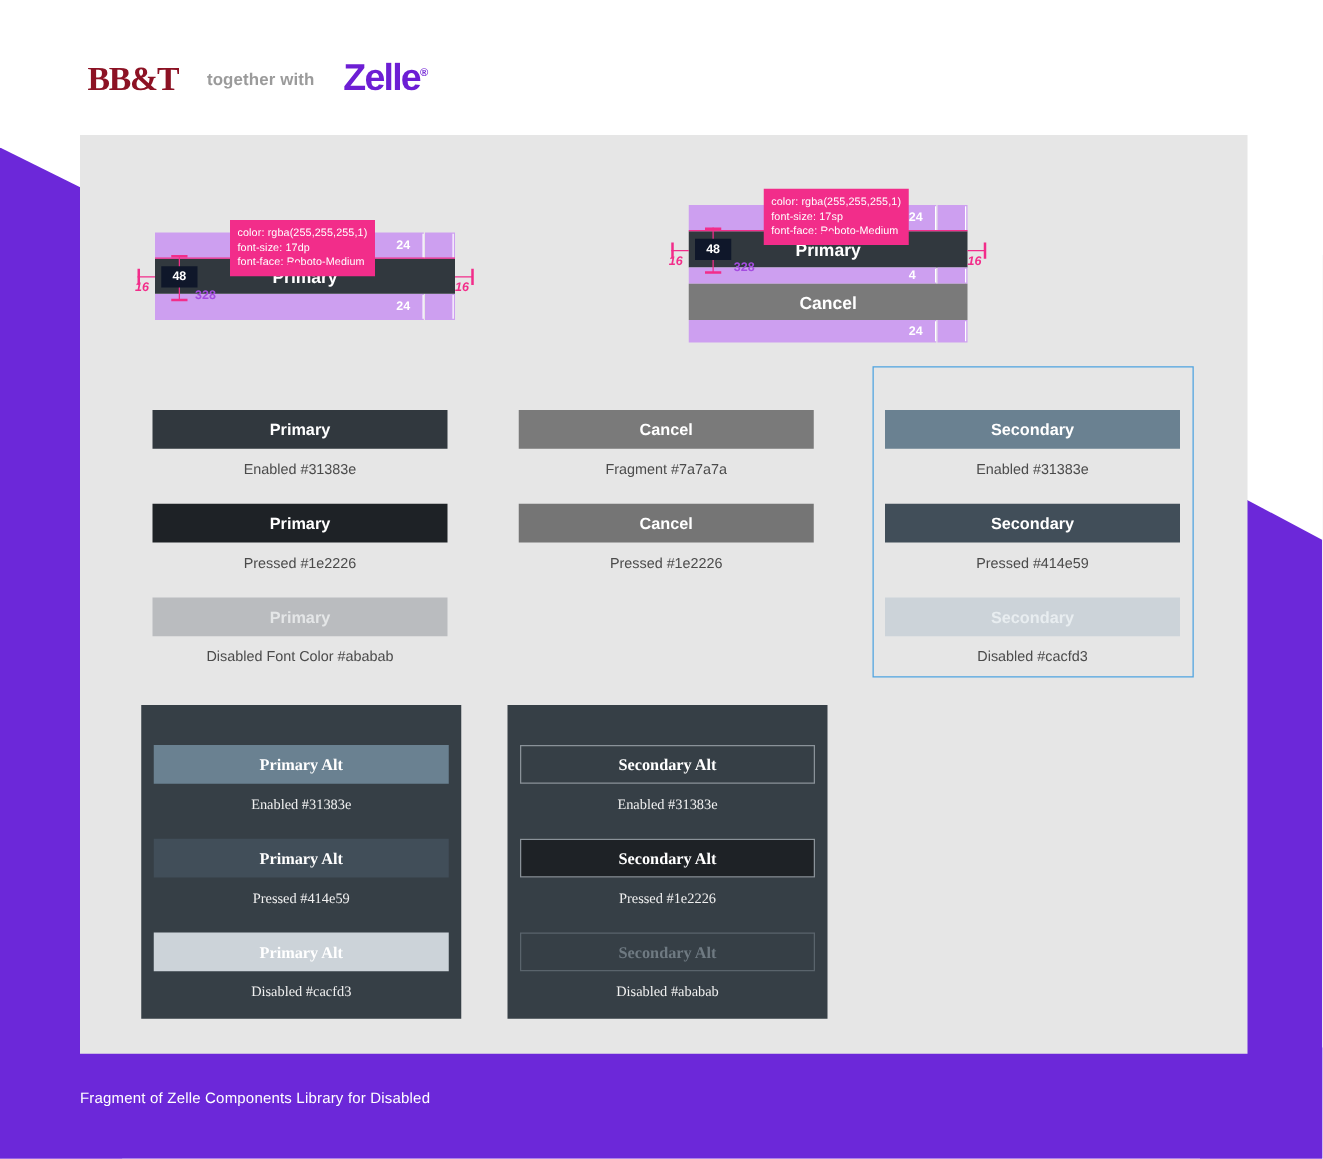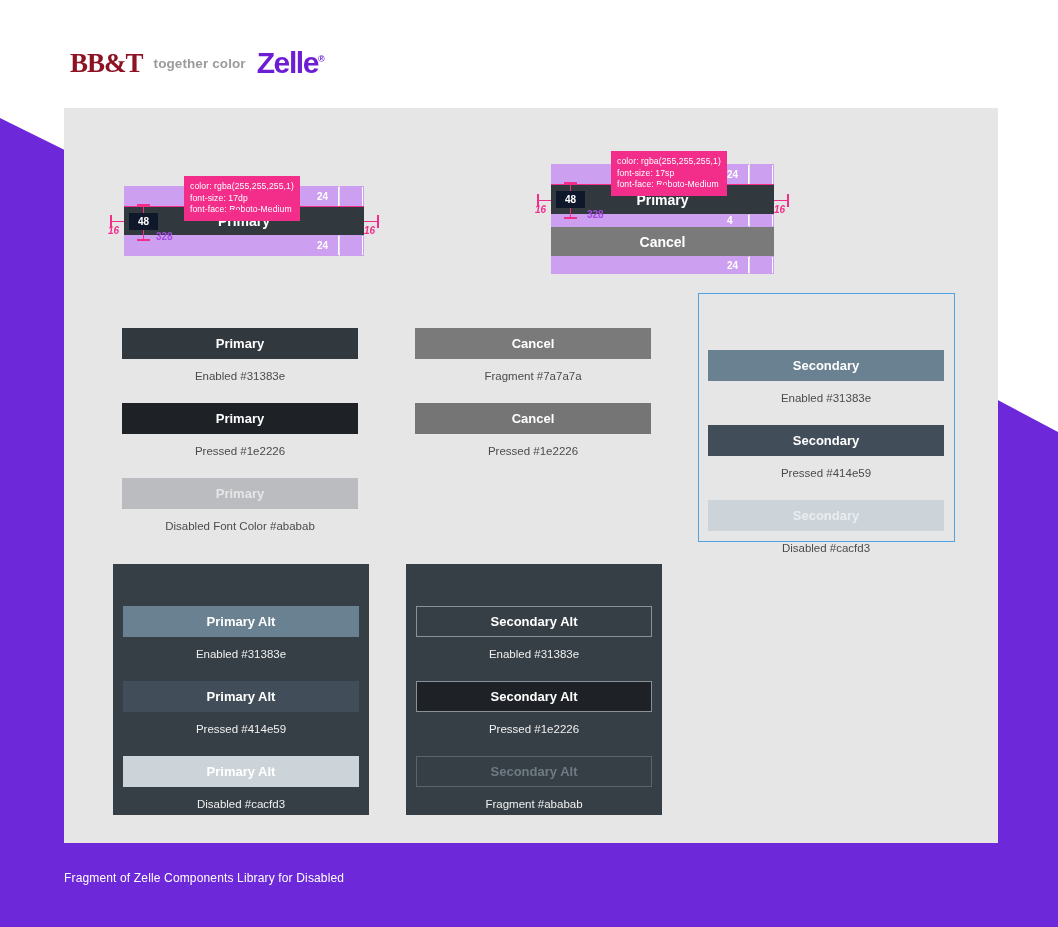--- a/index.html
+++ b/index.html
@@ -15,21 +15,21 @@
   
   .purple-shape { position:absolute; background:#6c28d9; }
   #purple-left  { left:0; top:118px; width:98px; height:809px;
                   clip-path: polygon(0% 0%, 100% 6.0%, 100% 100%, 0% 100%); }
   #purple-right { left:960px; top:380px; width:98px; height:547px;
                   clip-path: polygon(0% 0%, 100% 9.5%, 100% 100%, 0% 100%); }
   #purple-footer{ left:0; top:838px; width:1058px; height:89px; }
 
   
   #header { position:absolute; left:70px; top:44px; height:38px;
-            display:flex; align-items:center; gap:11px; }
+            display:flex; align-items:center; gap:23px; }
   #bbt-logo { font-family:"Liberation Serif", serif; font-weight:bold;
               font-size:27px; letter-spacing:-1px; color:#8c1224; line-height:1; }
   #header-tagline { font-size:13.5px; color:#9b9b9b; font-weight:600; letter-spacing:0.1px; }
   #zelle-logo { font-size:30px; font-weight:bold; color:#6d1ed4;
                 letter-spacing:-1.4px; line-height:1; position:relative; }
   #zelle-tm { font-size:9px; vertical-align:super; letter-spacing:0; }
 
   
   #panel { position:absolute; left:64px; top:108px; width:934px; height:735px;
            background:#e6e6e6; }
@@ -69,44 +69,44 @@
   .caption { font-size:11.5px; color:#4b4b4b; text-align:center;
              width:236px; margin-top:11px; }
   .caption.on-dark { color:#f0f0f0; }
   .group { display:flex; flex-direction:column; align-items:center; }
   .group + .group { margin-top:21px; }
 
   #col-primary   { position:absolute; left:122px; top:328px; }
   #col-cancel    { position:absolute; left:415px; top:328px; }
   #sel-box       { position:absolute; left:698px; top:293px; width:257px;
                    height:249px; border:1.6px solid #4ea3e0; }
-  #col-secondary { position:absolute; left:708px; top:328px;margin-top:22px; }
+  #col-secondary { position:absolute; left:708px; top:328px; }
 
   #panel-primary-alt   { position:absolute; left:113px; top:564px;
                          width:256px; height:251px; background:#363f46; }
   #panel-secondary-alt { position:absolute; left:406px; top:564px;
                          width:256px; height:251px; background:#363f46; }
-  .alt-inner { position:absolute; left:10px; top:42px; }
+  .alt-inner { position:absolute; left:10px; top:32px;font-family:Liberation Serif, serif; }
 
   
   #footer-caption { position:absolute; left:64px; top:871px;
                     font-size:12px; color:#ffffff; letter-spacing:0.15px; }
 </style>
 </head>
 <body>
 
 <div id="root">
 
   <div class="purple-shape" id="purple-left"></div>
   <div class="purple-shape" id="purple-right"></div>
   <div class="purple-shape" id="purple-footer"></div>
 
   <div id="header">
     <span id="bbt-logo">BB&amp;T</span>
-    <span id="header-tagline">together color</span>
+    <span id="header-tagline">together with</span>
     <span id="zelle-logo"><span>Zelle</span><span id="zelle-tm">®</span></span>
   </div>
 
   <div id="panel"></div>
 
   <div class="spec-block" id="spec-left" style="left:124px; top:186px; width:250px; height:72px;">
     <div class="spacer-band" style="left:0; top:0; width:215px; height:21px;"></div>
     <div class="spacer-band" style="left:216px; top:0; width:24px; height:21px;"></div>
     <div class="spacer-band" style="left:0; top:49px; width:215px; height:21px;"></div>
     <div class="spacer-band" style="left:216px; top:49px; width:24px; height:21px;"></div>
@@ -256,20 +256,20 @@
         <div class="group">
           <div class="btn" style="background: transparent; color: rgb(255, 255, 255); border: 1px solid rgb(138, 146, 153);">Secondary Alt</div>
           <div class="caption on-dark">Enabled #31383e</div>
         </div>
         <div class="group">
           <div class="btn" style="background: rgb(30, 34, 38); color: rgb(255, 255, 255); border: 1px solid rgb(138, 146, 153);">Secondary Alt</div>
           <div class="caption on-dark">Pressed #1e2226</div>
         </div>
         <div class="group">
           <div class="btn" style="background: transparent; color: rgb(111, 122, 130); border: 1px solid rgb(90, 100, 108);">Secondary Alt</div>
-          <div class="caption on-dark">Fragment #ababab</div>
+          <div class="caption on-dark">Disabled #ababab</div>
         </div>
       </div>
   </div>
 
   <div id="footer-caption">Fragment of Zelle Components Library for Disabled</div>
 
 </div>
 
 </body></html>

